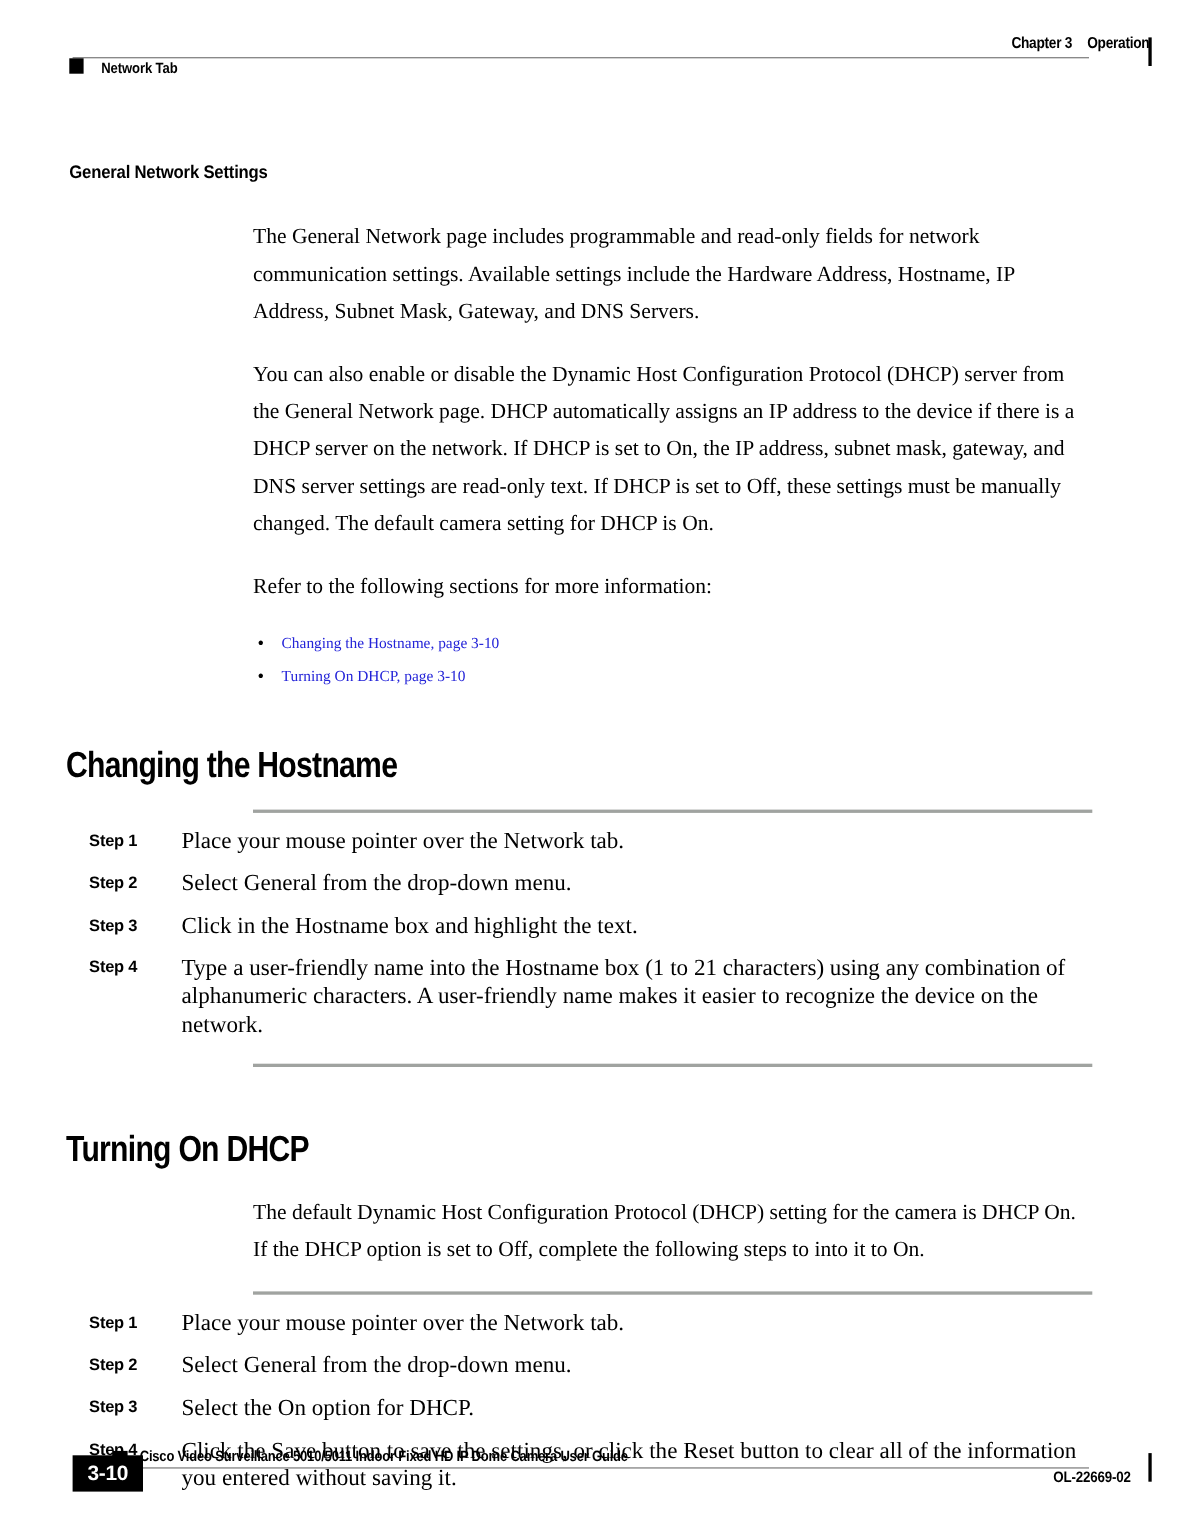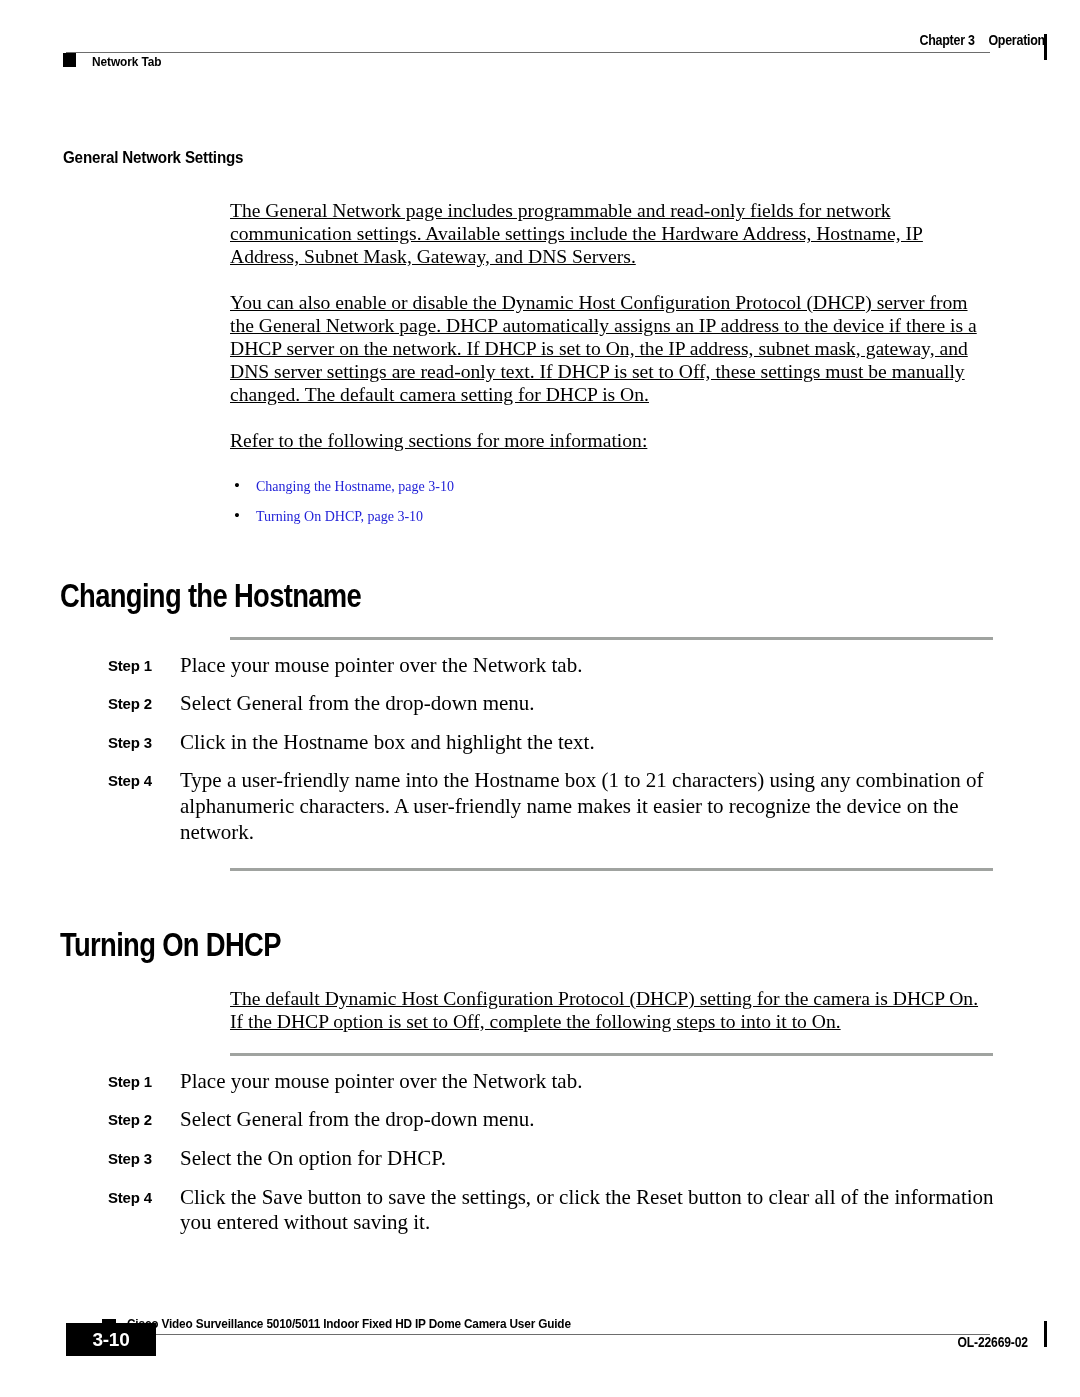--- a/index.html
+++ b/index.html
@@ -86,23 +86,22 @@
     padding-top: 16px;
     letter-spacing: -0.2px;
     transform: scaleX(0.92);
     transform-origin: left center;
   }
 
   .body-block {
     margin-left: 230px;
     margin-right: 86px;
     font-size: 19.6px;
-    line-height: 23px;
+    line-height: 34px;
     text-align: left;
-    text-decoration: underline;
   }
   .body-block.p1 { margin-top: 32px; }
   .body-block.p2 { margin-top: 23px; }
   .body-block.p3 { margin-top: 23px; }
 
   .bullet-list {
     list-style: none;
     margin: 10px 0 0 230px;
     padding: 0;
   }
@@ -140,23 +139,24 @@
   .proc-rule {
     margin-left: 230px;
     margin-right: 87px;
     height: 3px;
     background: #a0a3a0;
   }
   .proc-rule.bottom { background: #a0a3a0; }
 
   .step-row {
     display: flex;
-    margin-left: 108px;
+    margin-left: 81px;
     margin-right: 86px;
     margin-top: 13px;
+    gap: 12px;
   }
   .step-label {
     flex: 0 0 72px;
     font-family: "Liberation Sans", sans-serif;
     font-weight: bold;
     font-size: 15px;
     line-height: 25.6px;
     letter-spacing: -0.2px;
     white-space: nowrap;
   }
@@ -208,21 +208,21 @@
     font-size: 13.6px;
     letter-spacing: -0.2px;
     transform: scaleX(0.87);
     transform-origin: left center;
     white-space: nowrap;
   }
   .page-number-box {
     position: absolute;
     left: 66px;
     bottom: 41px;
-    width: 90px;
+    width: 64px;
     height: 33px;
     background: #000;
     color: #fff;
     font-family: "Liberation Sans", sans-serif;
     font-weight: bold;
     font-size: 19px;
     display: flex;
     align-items: center;
     justify-content: center;
     letter-spacing: -0.3px;

